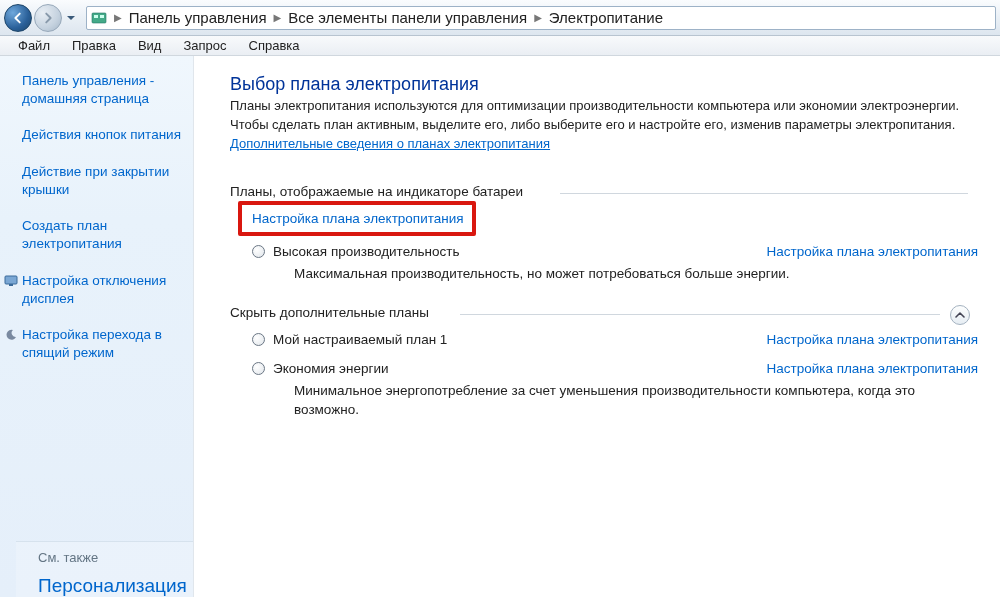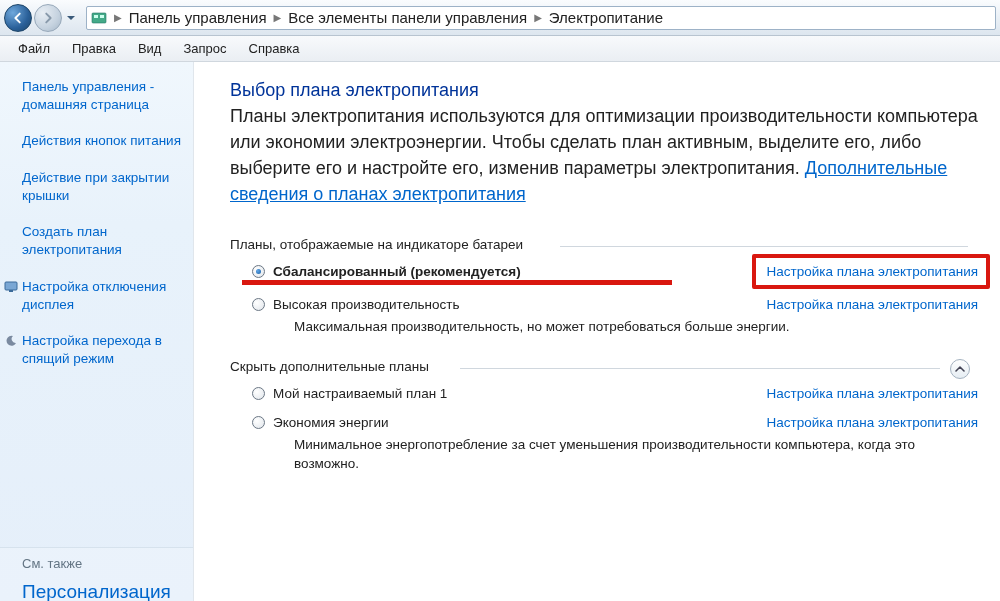--- a/index.html
+++ b/index.html
@@ -59,21 +59,21 @@
     display: inline-flex; align-items: center; justify-content: center;
   }
   .crumb-sep {
     color: #777;
     font-size: 10px;
     padding: 0 1px;
   }
   .crumb { color: #222; font-size: 15px; }
   
   .menu-bar {
-    height: 26px;
+    height: 20px;
     background: linear-gradient(to bottom, #f8fafc, #eaeef3);
     border-bottom: 1px solid #d0d7de;
     display: flex;
     align-items: center;
     padding: 0 8px;
     gap: 2px;
   }
   .menu-item {
     padding: 2px 10px;
     font-size: 13px;
@@ -105,21 +105,21 @@
     padding-left: 0px;
   }
   .side-bullet {
     position: absolute;
     left: -18px;
     top: 2px;
     width: 14px; height: 14px;
   }
   .side-footer {
     position: absolute;
-    bottom: 0; left: 0; right: 0;
+    bottom: 0; left: 16px; right: 0;
     padding: 8px 12px 0 22px;
     border-top: 1px solid #d6e2ed;
     background: rgba(255,255,255,0.2);
   }
   .side-footer-h {
     color: #637584;
     font-size: 13px;
     margin-bottom: 10px;
   }
   .side-footer-link {
@@ -134,21 +134,21 @@
     position: relative;
     overflow: hidden;
   }
   .page-title {
     color: #003399;
     font-size: 18px;
     font-weight: 400;
     margin-bottom: 2px;
   }
   .intro {
-    font-size: 18px;
+    font-size: 13px;
     color: #222;
     line-height: 1.45;
     margin-bottom: 4px;
   }
   .intro a {
     color: #0066cc;
     text-decoration: underline;
   }
   .group {
     margin-top: 30px;
@@ -336,25 +336,20 @@
       <a>Дополнительные сведения о планах электропитания</a>
     </div>
 
     <div class="group">
       <span class="group-legend">Планы, отображаемые на индикаторе батареи</span>
       <div class="group-line g1"></div>
 
       
       <div class="plan">
         <div class="plan-row">
-          <div class="plan-left" style="position:relative;">
-            <span class="radio checked"></span>
-            <span class="plan-name bold">Сбалансированный (рекомендуется)</span>
-            <div class="red-underline"></div>
-          </div>
           <span class="plan-link" style="position:relative;">
             <span>Настройка плана электропитания</span>
             <span class="red-box" style="left:-14px; top:-10px; right:-12px; bottom:-10px;"></span>
           </span>
         </div>
       </div>
 
       
       <div class="plan" style="margin-top:18px;">
         <div class="plan-row">

